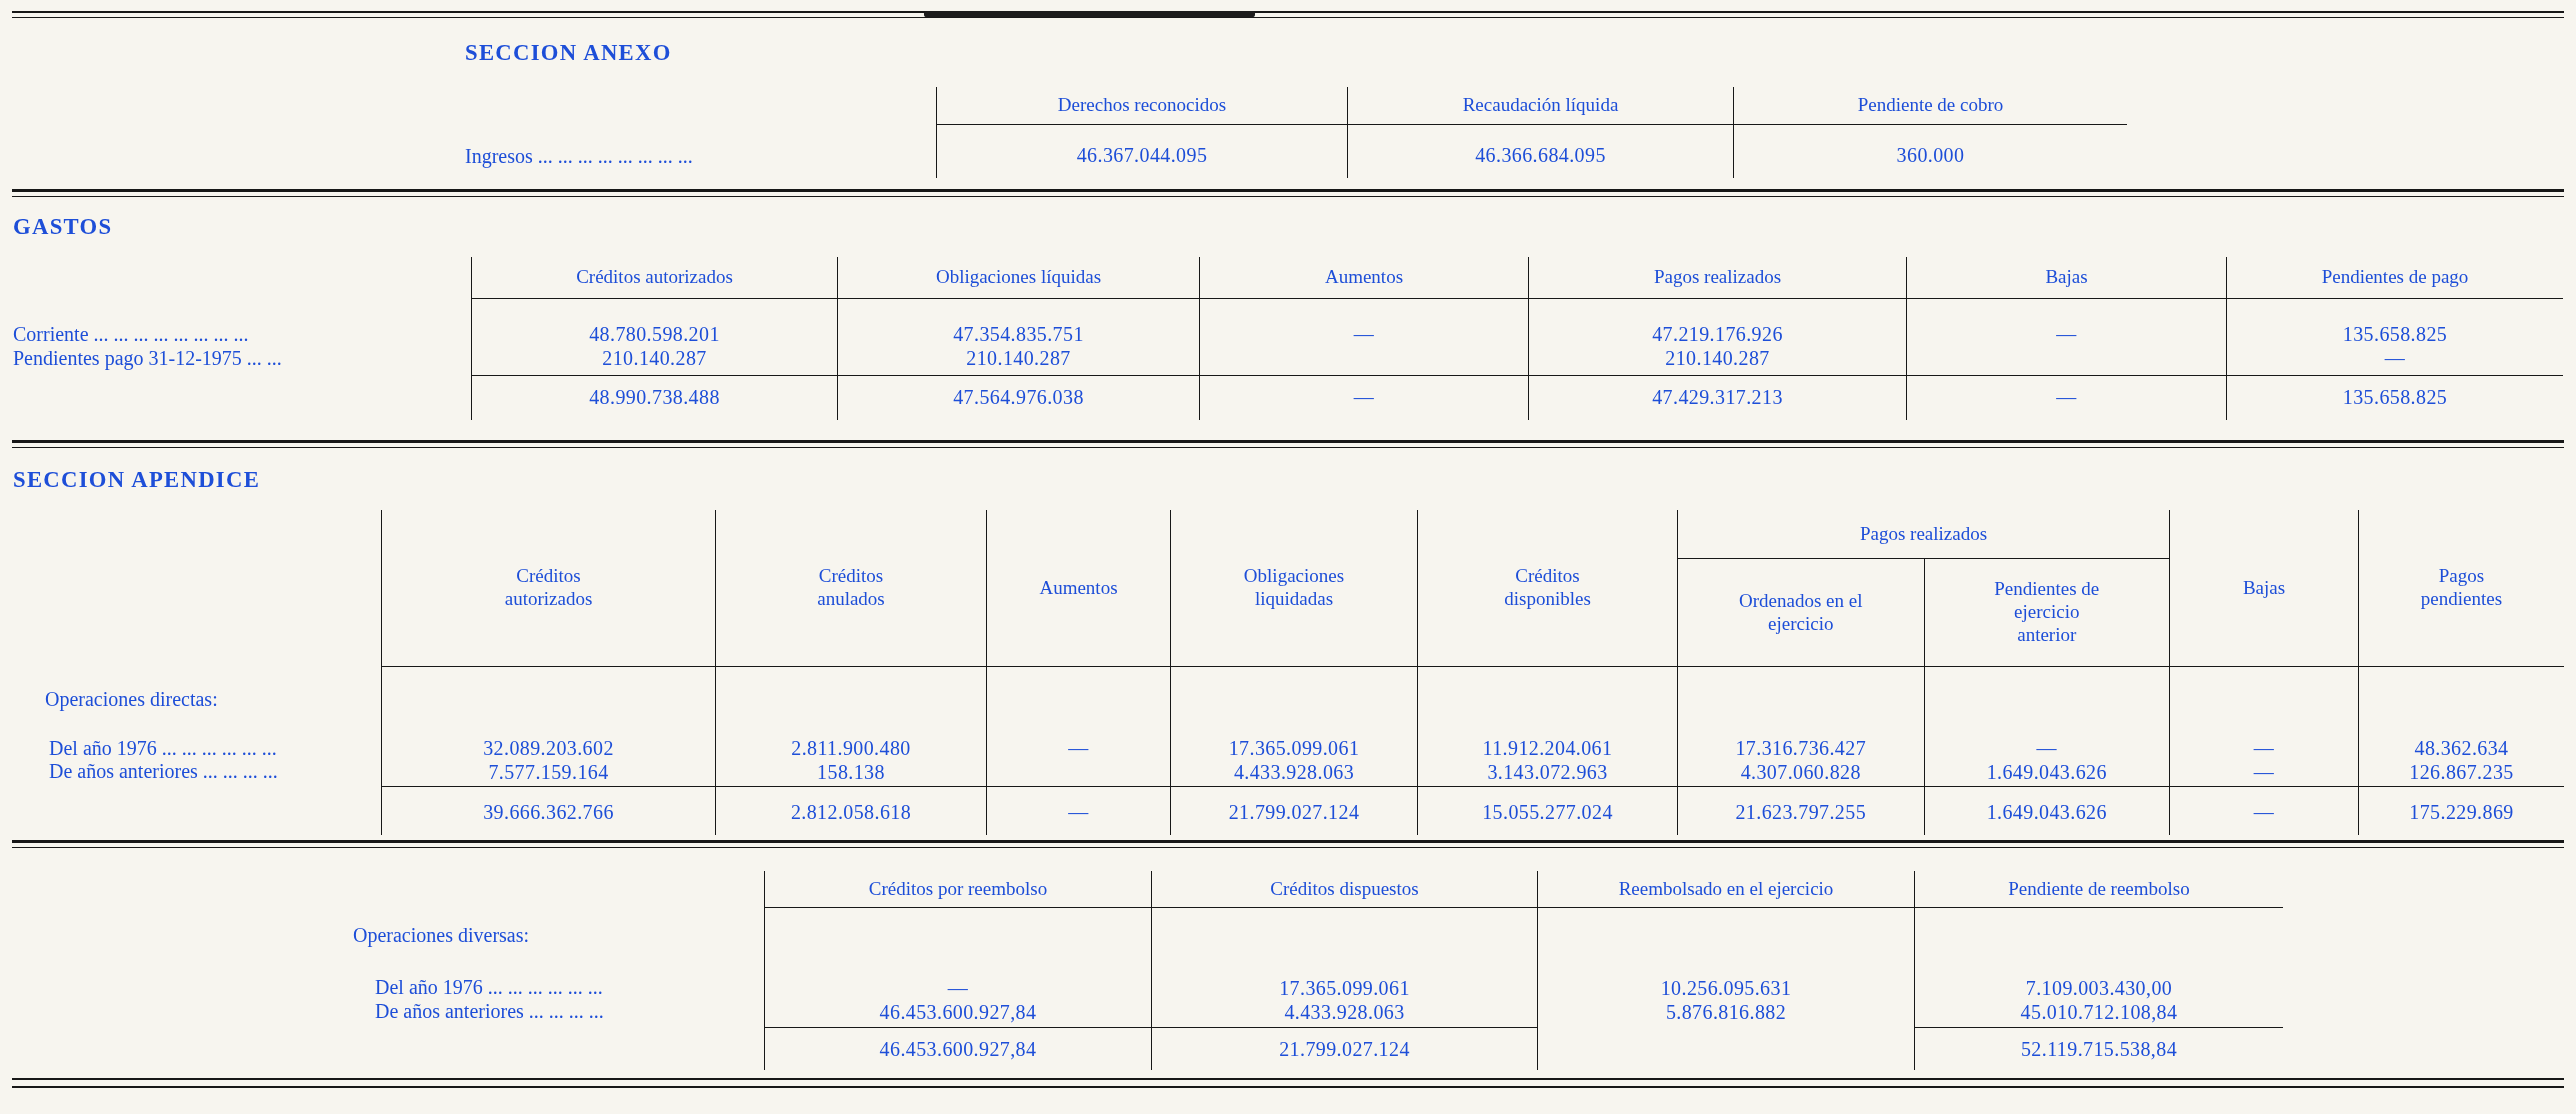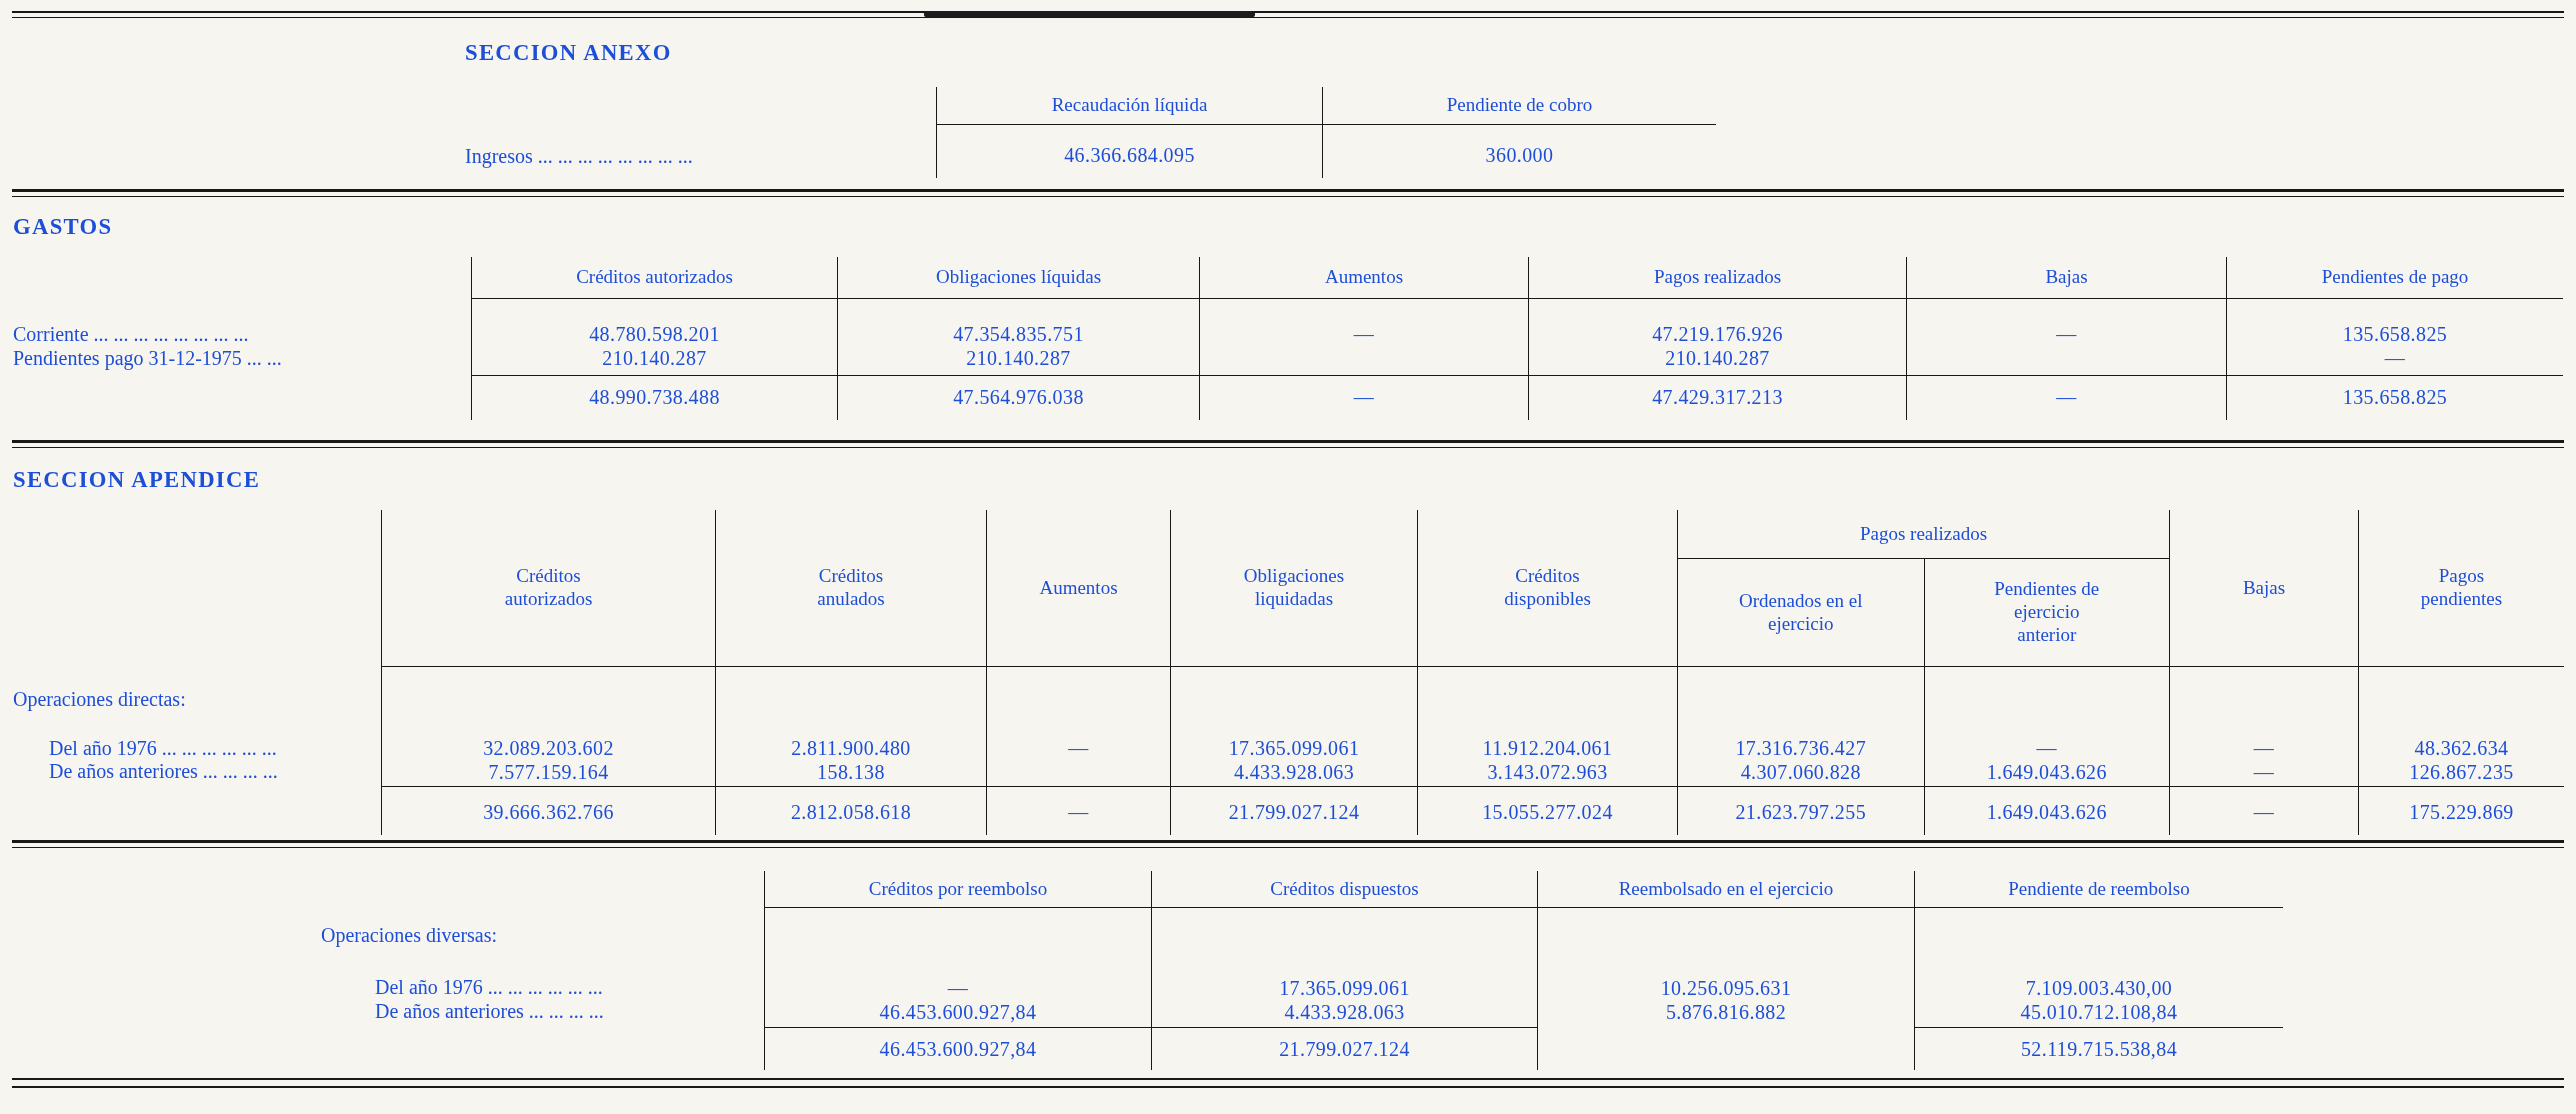--- a/index.html
+++ b/index.html
@@ -71,35 +71,41 @@
   .t3 .vals { padding: 70px 0 1.7px; }
   .t3 .tot { padding: 14px 0 10.5px; }
 
   
   .t4 .lblcol { width: 443px; padding-top: 53px; }
   .t4 .lblcol .rows { margin-top: 26px; padding-left: 54px; }
   .t4 .head { height: 37px; }
   .t4 .vals { padding: 69px 0 2.6px; }
   .t4 .tot { padding: 10.5px 0 8.7px; }
 
-  .section-label { height: 26px; font-size: 20px; }
+  .section-label { height: 26px; font-size: 20px; margin-left: 32px; }
 </style>
 </head>
 <body>
 
 <div class="page">
 
   <div class="rule top" style="top:10.5px"></div>
   <div class="smudge" style="left:924px; top:11.3px; width:331px; height:6.1px"></div>
 
   <div class="sec-title" style="left:465px; top:40px">SECCION ANEXO</div>
 
   <div class="tbl t1" style="left:465px; top:87px">
     <div class="lblcol">Ingresos ... ... ... ... ... ... ... ...</div>
 
+    <div class="col" style="width:411px">
+      <div class="head">Derechos reconocidos</div>
+      <div class="vals">
+          <div class="val">46.367.044.095</div>
+        </div>
+    </div>
     <div class="col" style="width:386px">
       <div class="head">Recaudación líquida</div>
       <div class="vals">
           <div class="val">46.366.684.095</div>
         </div>
     </div>
     <div class="col" style="width:394px">
       <div class="head">Pendiente de cobro</div>
       <div class="vals">
           <div class="val">360.000</div>

